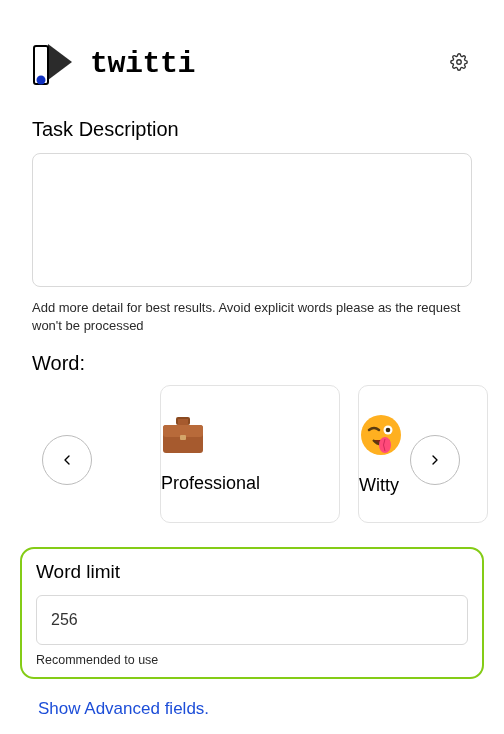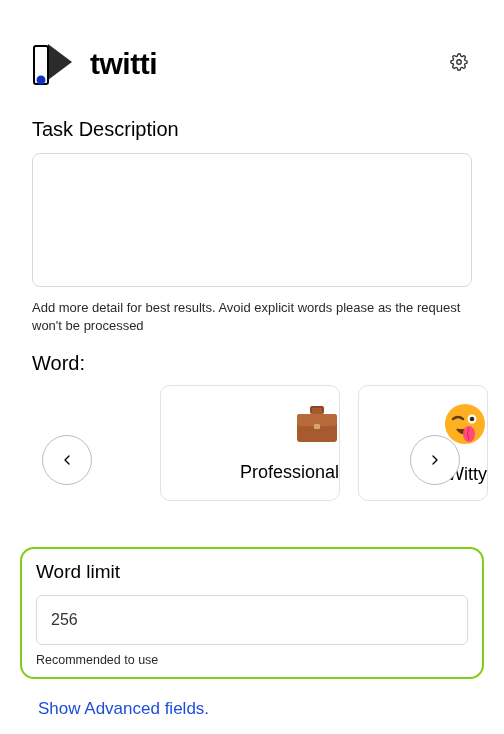--- a/index.html
+++ b/index.html
@@ -15,20 +15,21 @@
   .header {
     display: flex;
     align-items: center;
     justify-content: space-between;
     padding: 40px 32px 0 32px;
   }
   .logo-wrap {
     display: flex;
     align-items: center;
     gap: 10px;
+    font-family: Liberation Mono, monospace;
   }
   .logo-icon {
     width: 48px;
     height: 48px;
     position: relative;
   }
   .brand {
     font-size: 30px;
     font-weight: 700;
     letter-spacing: -0.5px;
@@ -77,26 +78,26 @@
   }
   .tone-cards {
     position: absolute;
     left: 160px;
     top: 0;
     display: flex;
     gap: 18px;
   }
   .tone-card {
     width: 180px;
-    height: 116px;
+    height: 138px;
     border: 1px solid #e3e3e3;
     border-radius: 10px;
     display: flex;
     flex-direction: column;
-    align-items: flex-end;
+    align-items: flex-start;
     justify-content: center;
     gap: 18px;
     background: #fff;
     cursor: pointer;
   }
   .tone-card.partial {
     width: 130px;
   }
   .tone-card .card-label {
     font-size: 18px;

